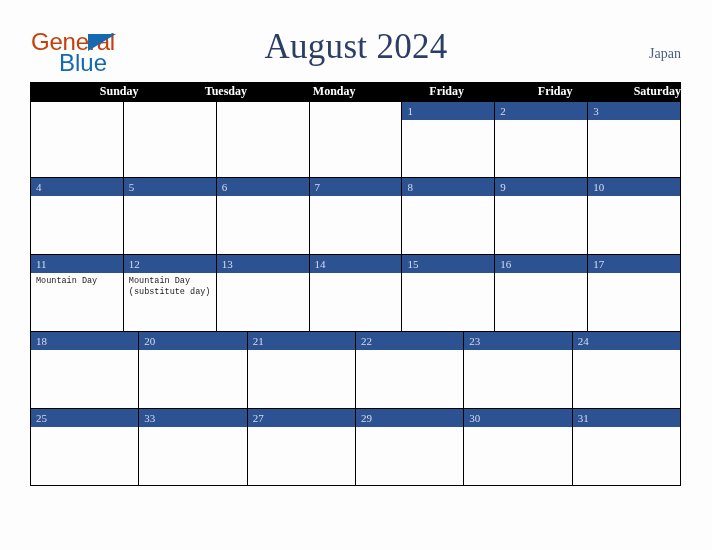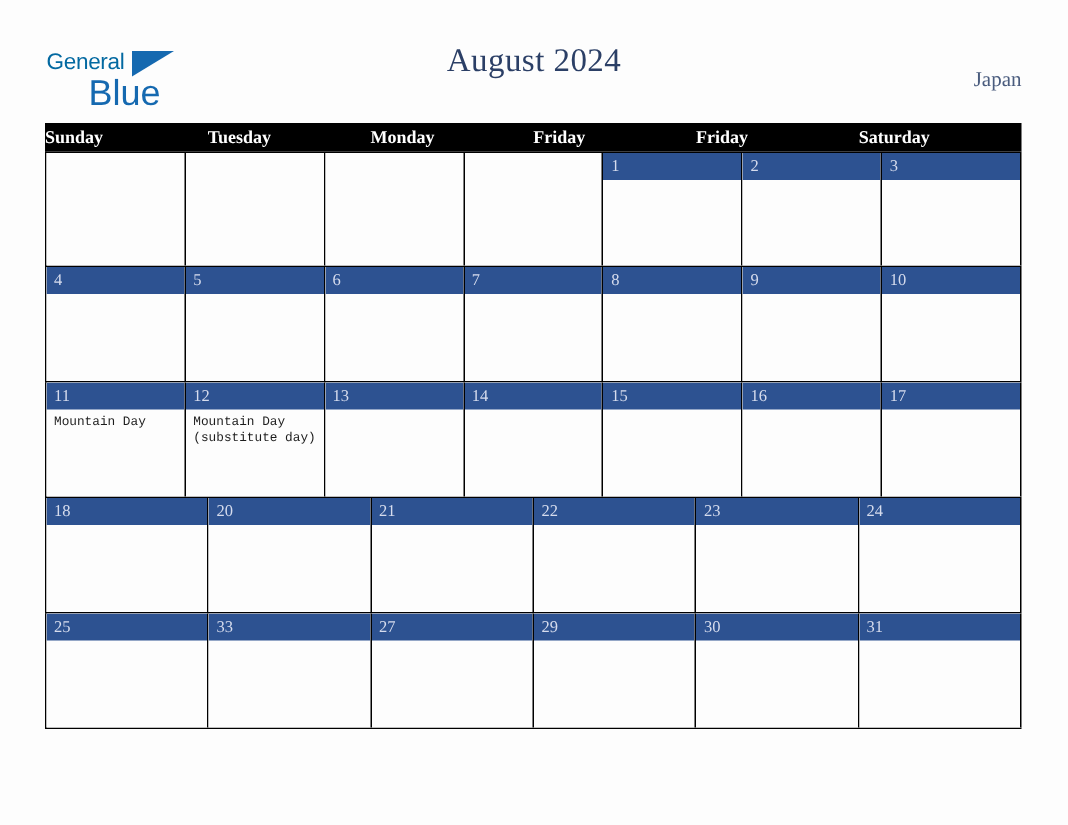--- a/index.html
+++ b/index.html
@@ -30,23 +30,23 @@
     left: 31px;
     top: 32px;
     width: 130px;
     height: 44px;
   }
   .logo-general {
     position: absolute;
     left: 0;
     top: 0;
     font-family: "Liberation Sans", "DejaVu Sans", sans-serif;
-    font-size: 15px;
+    font-size: 24px;
     letter-spacing: -0.2px;
-    color: #0369a1;
+    color: #c2410c;
     line-height: 20px;
   }
   .logo-tri {
     position: absolute;
     left: 57px;
     top: 2px;
     width: 0;
     height: 0;
     border-left: 28px solid #1569b0;
     border-bottom: 17px solid transparent;
@@ -60,21 +60,21 @@
     color: #1569b0;
     line-height: 23px;
   }
 
   .cal-title {
     position: absolute;
     left: 0;
     top: 27px;
     width: 712px;
     text-align: center;
-    font-size: 22px;
+    font-size: 35px;
     color: #2b3f66;
     font-family: "Liberation Serif", "DejaVu Serif", serif;
     letter-spacing: 0.3px;
   }
 
   .country {
     position: absolute;
     right: 31px;
     top: 46px;
     font-size: 14px;
@@ -90,21 +90,21 @@
     width: 651px;
   }
 
   .dow-row {
     display: flex;
     background: #000000;
     height: 19px;
   }
   .dow-cell {
     flex: 1 1 0;
-    text-align: left;
+    text-align: right;
     color: #ffffff;
     font-size: 12px;
     font-weight: bold;
     line-height: 19px;
     font-family: "Liberation Serif", "DejaVu Serif", serif;
   }
 
   .week-row {
     display: flex;
     height: 77px;

